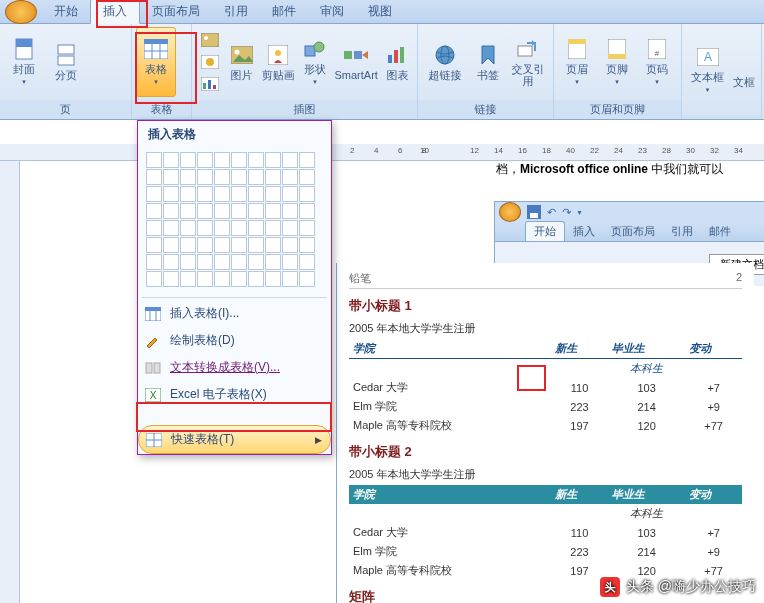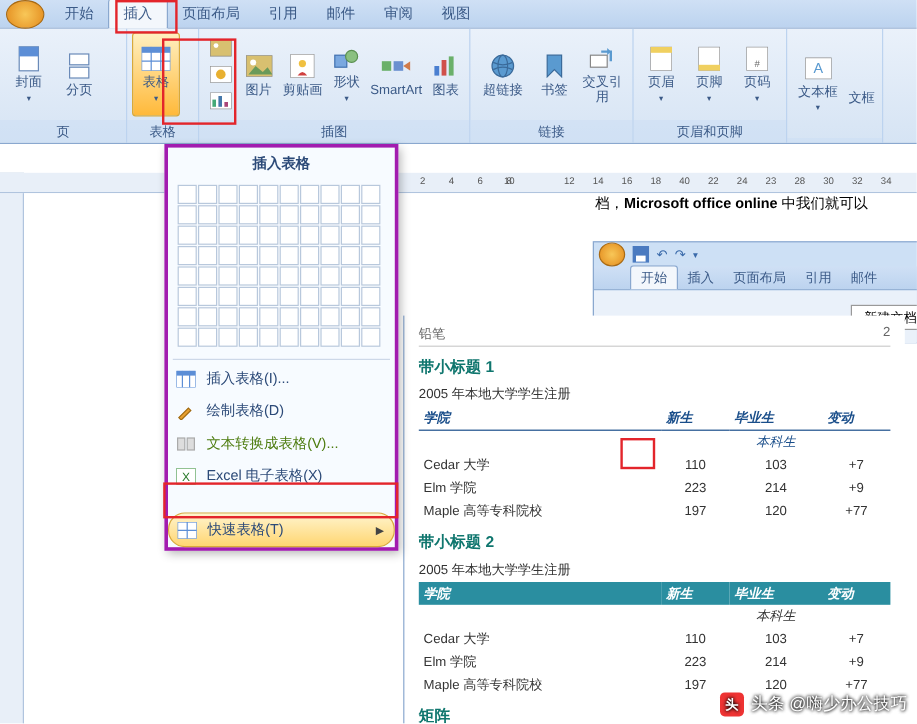--- a/index.html
+++ b/index.html
@@ -21,27 +21,27 @@
   .group-btns { flex: 1; display: flex; align-items: center; padding: 2px 4px; gap: 2px; }
   .group-label { text-align: center; font-size: 11px; color: #3b5a87; padding: 2px 0; background: rgba(200,220,245,.4); }
   .rbtn { display: flex; flex-direction: column; align-items: center; justify-content: center; width: 40px; height: 70px; color: #3b5a87; font-size: 11px; gap: 3px; border-radius: 3px; }
   .rbtn.hot { background: linear-gradient(#fff0c0,#ffb93a); border: 1px solid #d8a93a; }
   .rbtn .ic { width: 28px; height: 22px; display: flex; align-items: center; justify-content: center; }
   .rbtn .lbl { line-height: 12px; text-align: center; }
   .dd { font-size: 7px; color: #3b5a87; }
   .mini-btns { display: flex; flex-direction: column; gap: 2px; padding: 4px 2px; }
   .mini { width: 24px; height: 20px; display: flex; align-items: center; justify-content: center; }
   
-  .dropdown { position: absolute; left: 137px; top: 120px; width: 195px; background: #f7fbff; border: 3px solid #a21caf; box-shadow: 2px 3px 8px rgba(0,0,0,.3); z-index: 40; text-align: center; }
+  .dropdown { position: absolute; left: 137px; top: 120px; width: 195px; background: #f7fbff; border: 1px solid #a21caf; box-shadow: 2px 3px 8px rgba(0,0,0,.3); z-index: 40; }
   .dd-title { padding: 5px 10px; font-weight: bold; color: #2c4a78; font-size: 12px; }
   .dd-grid { padding: 4px 8px 8px; display: grid; grid-template-columns: repeat(10, 16px); grid-auto-rows: 16px; gap: 1px; }
   .dd-grid span { border: 1px solid #b8c8dc; background: #fff; }
   .dd-sep { height: 1px; background: #cdd8e8; margin: 2px 4px; }
   .dd-item { display: flex; align-items: center; gap: 8px; padding: 5px 8px 5px 6px; color: #2c4a78; }
-  .dd-item.disabled { color: #4d7c0f; }
+  .dd-item.disabled { color: #701a75; text-decoration: underline; }
   .dd-item.hot { background: linear-gradient(#fff4cd,#ffd672); border: 1px solid #d8a93a; border-radius: 14px; justify-content: space-between; margin-top: 17px; }
   .dd-item .ic { width: 18px; height: 16px; display: flex; align-items: center; justify-content: center; }
   .dd-item .arrow { margin-left: auto; font-size: 9px; color: #444; }
   
   .ruler-h { position: absolute; left: 0; top: 144px; height: 17px; width: 764px; background: #e8eff8; border-bottom: 1px solid #b0c4de; font-size: 8px; color: #555; overflow: hidden; }
   .ruler-h span { position: absolute; top: 2px; }
   .ruler-v { position: absolute; left: 0; top: 161px; width: 20px; bottom: 0; background: #e8eff8; border-right: 1px solid #b0c4de; }
   .corner { position: absolute; left: 0; top: 144px; width: 20px; height: 17px; background: #dce6f2; border: 1px solid #b0c4de; font-size: 8px; color: #555; text-align: center; }
   
   .doc { position: absolute; left: 20px; top: 161px; right: 0; bottom: 0; background: #fff; }
@@ -52,21 +52,21 @@
   .inner-qat { height: 20px; display: flex; align-items: center; gap: 6px; padding: 0 4px; }
   .inner-office { width: 22px; height: 20px; background: radial-gradient(circle,#f8c758,#e38a1c); border-radius: 50%; border: 1px solid #a86a14; }
   .inner-tabs { height: 20px; display: flex; align-items: flex-end; padding-left: 30px; border-bottom: 1px solid #8aa8cf; background: linear-gradient(#cfe0f5,#bcd3ef); }
   .inner-tab { padding: 2px 8px; color: #3b5a87; font-size: 11px; }
   .inner-tab.active { background: #f3f7fc; border: 1px solid #8aa8cf; border-bottom: none; border-radius: 3px 3px 0 0; }
   .inner-body { background: #eaf1fa; height: 44px; display: flex; justify-content: flex-end; align-items: center; padding-right: 8px; }
   .inner-newdoc { background: #fff; border: 1px solid #999; padding: 2px 10px; font-size: 11px; }
   
   .preview { position: absolute; left: 316px; top: 102px; width: 418px; bottom: 0; background: #fff; border-left: 1px solid #8aa8cf; padding: 8px 12px; overflow: hidden; font-size: 11px; color: #333; }
   .pv-top { display: flex; justify-content: space-between; color: #666; border-bottom: 1px solid #ccc; padding-bottom: 2px; }
-  .pv-h { color: #0f766e; font-weight: bold; font-size: 13px; margin: 8px 0 4px; }
+  .pv-h { color: #7f1d1d; font-weight: bold; font-size: 13px; margin: 8px 0 4px; }
   .pv-sub { font-size: 11px; margin: 6px 0 3px; }
   .pv-tbl { width: 100%; border-collapse: collapse; font-size: 11px; }
   .pv-tbl th, .pv-tbl td { text-align: left; padding: 2px 4px; }
   .pv-tbl.style1 th { color: #1a4e8a; font-style: italic; border-bottom: 1px solid #1a4e8a; }
   .pv-tbl.style1 .catrow td { font-style: italic; color: #1a4e8a; text-align: center; }
   .pv-tbl.style2 th { background: #2a8ea0; color: #fff; font-style: italic; }
   .pv-tbl.style2 .catrow td { font-style: italic; text-align: center; }
   .pv-tbl .num { text-align: center; }
   
   .watermark { position: absolute; right: 8px; bottom: 6px; display: flex; align-items: center; gap: 6px; font-size: 14px; color: #fff; text-shadow: 0 0 3px #000, 0 0 3px #000; z-index: 60; }
@@ -83,21 +83,21 @@
   <div class="tab active">插入</div>
   <div class="tab">页面布局</div>
   <div class="tab">引用</div>
   <div class="tab">邮件</div>
   <div class="tab">审阅</div>
   <div class="tab">视图</div>
 </div>
 <div class="red-box" id="rb-tab"></div>
 
 <div class="ribbon">
-  <div class="group" style="width:106px">
+  <div class="group" style="width:132px">
     <div class="group-btns">
       <div class="rbtn">
           <span class="ic">
             <svg width="20" height="22">
               <rect x="2" y="1" width="16" height="20" fill="#fff" stroke="#6a8ab8"></rect>
               <rect x="2" y="1" width="16" height="8" fill="#5c8ed6"></rect>
             </svg>
           </span>
           <span class="lbl">封面</span>
           <span class="dd">▾</span>

